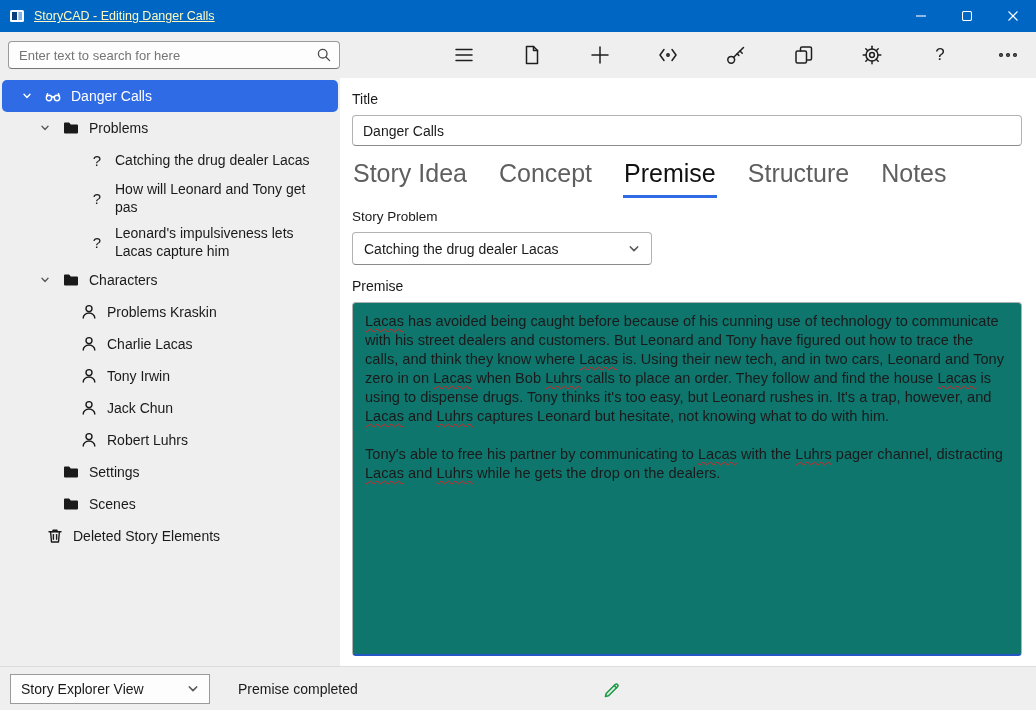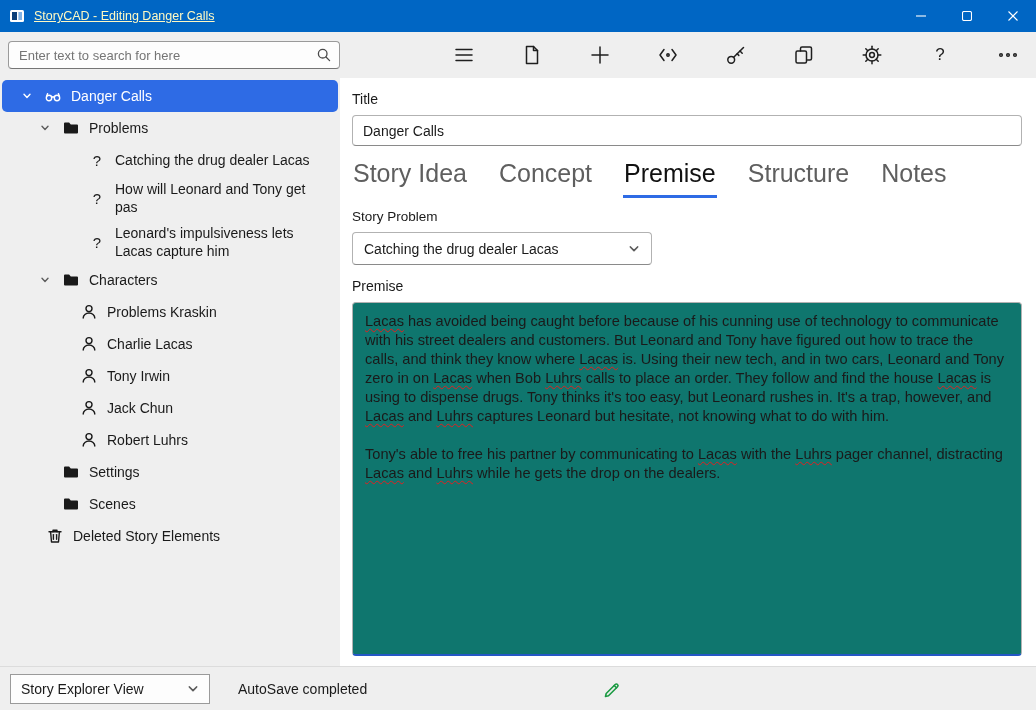--- a/index.html
+++ b/index.html
@@ -411,20 +411,20 @@
 
   <div class="statusbar">
     <div class="status-dd">
       <span>Story Explorer View</span>
       <span class="ddchev">
           <svg width="12" height="12">
             <use href="#i-chev"></use>
           </svg>
         </span>
     </div>
-    <span class="status-text">AutoSave completed</span>
+    <span class="status-text">Premise completed</span>
     <span class="pencil"><svg width="20" height="20">
           <use href="#i-pencil"></use>
         </svg></span>
   </div>
   <div class="bottomstrip"></div>
 
 </div>
 
 </body></html>

